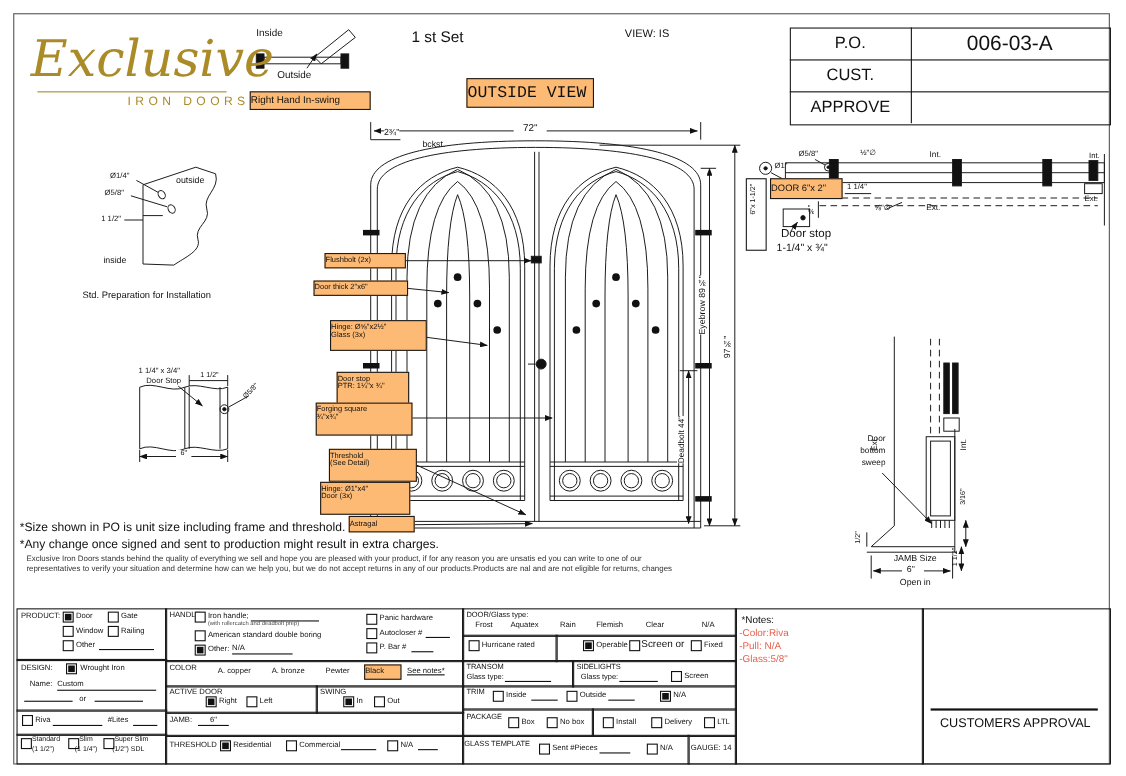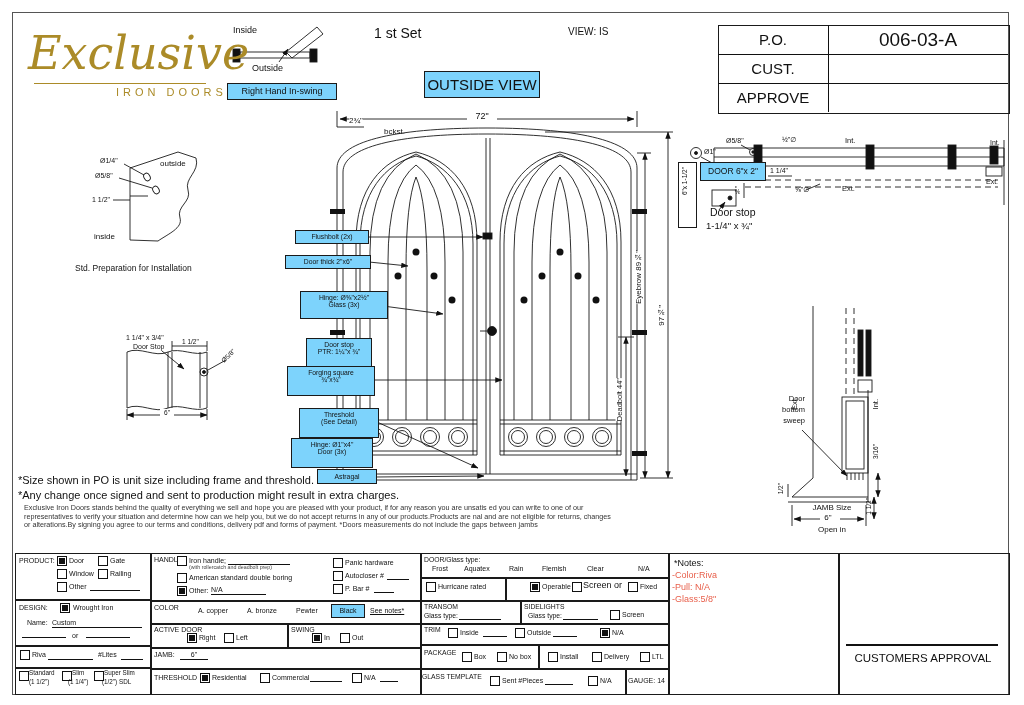--- a/index.html
+++ b/index.html
@@ -2,21 +2,21 @@
 <html><head>
 <meta charset="utf-8">
 <style>
   html,body{margin:0;padding:0;background:#fff;font-family:"Liberation Sans",sans-serif;color:#111;}
   #sheet{position:relative;width:1024px;height:705px;background:#fff;overflow:hidden;}
   #frame{position:absolute;left:12px;top:12px;width:995px;height:681px;border:1px solid #555;}
   .t{position:absolute;white-space:nowrap;line-height:1.12;}
   .c{text-align:center;}
   .ln{position:absolute;background:#111;}
   .cell{position:absolute;border:1px solid #1a1a1a;}
-  .box{position:absolute;border:1px solid #1a1a1a;background:#7dd3fc;text-align:center;}
+  .box{position:absolute;border:1px solid #1a1a1a;background:#fdba74;}
   .cb{position:absolute;width:8px;height:8px;border:1px solid #111;background:#fff;}
   .cb.on::after{content:"";position:absolute;left:1px;top:1px;right:1px;bottom:1px;background:#111;}
   .ul{position:absolute;border-bottom:1px solid #111;height:1px;}
   .uval{border-bottom:1px solid #111;display:inline-block;}
   .vt{position:absolute;writing-mode:vertical-rl;transform:rotate(180deg);white-space:nowrap;line-height:1;}
   .gold{color:#ab8b28;}
   .red{color:#e8604c;}
   svg.art{position:absolute;left:0;top:0;pointer-events:none;}
 </style>
 </head>
@@ -237,21 +237,21 @@
   <div class="t gold" style="left:28px;top:28px;font-family:'DejaVu Serif',serif;font-style:italic;font-size:46px;">Exclusive</div>
   <div class="ln" style="left:34px;top:83px;width:172px;height:1px;background:#ab8b28;"></div>
   <div class="t gold" style="left:116px;top:86px;font-size:11px;letter-spacing:4px;">IRON DOORS</div>
 
   <div class="t" style="left:233px;top:25px;font-size:9px;">Inside</div>
   <div class="t" style="left:252px;top:63px;font-size:9px;">Outside</div>
   <div class="box" style="left:227px;top:83px;width:108px;height:15px;font-size:9px;line-height:15px;"><span>Right Hand In-swing</span></div>
 
   <div class="t" style="left:374px;top:26px;font-size:14px;">1 st Set</div>
   <div class="t" style="left:568px;top:26px;font-size:10px;">VIEW: IS</div>
-  <div class="box" style="left:424px;top:71px;width:114px;height:25px;border-width:1.5px;font-size:15px;line-height:25px;"><span>OUTSIDE VIEW</span></div>
+  <div class="box" style="left:424px;top:71px;width:114px;height:25px;border-width:1.5px;font-size:15px;line-height:25px;font-family:Liberation Mono, monospace;"><span>OUTSIDE VIEW</span></div>
 
   <div class="cell" style="left:718px;top:25px;width:290px;height:87px;border-width:1.5px;"></div>
   <div class="ln" style="left:718px;top:54px;width:290px;height:1px;"></div>
   <div class="ln" style="left:718px;top:83px;width:290px;height:1px;"></div>
   <div class="ln" style="left:828px;top:25px;width:1px;height:87px;"></div>
   <div class="t c" style="left:718px;top:32px;width:110px;font-size:15px;">P.O.</div>
   <div class="t c" style="left:828px;top:29px;width:180px;font-size:19px;">006-03-A</div>
   <div class="t c" style="left:718px;top:61px;width:110px;font-size:15px;">CUST.</div>
   <div class="t c" style="left:828px;top:61px;width:180px;font-size:15px;"></div>
   <div class="t c" style="left:718px;top:90px;width:110px;font-size:15px;">APPROVE</div>
@@ -329,21 +329,20 @@
   <div class="vt" style="left:866px;top:498px;font-size:6.5px;">1 1/2"</div>
   <div class="vt" style="left:778px;top:483px;font-size:6.5px;">1/2"</div>
   <div class="t c" style="left:800px;top:504px;width:64px;font-size:8px;">JAMB Size</div>
   <div class="t c" style="left:818px;top:514px;width:20px;font-size:8px;">6"</div>
   <div class="t c" style="left:800px;top:526px;width:64px;font-size:8px;">Open in</div>
 
   <div class="t" style="left:18px;top:474px;font-size:11px;">*Size shown in PO is unit size including frame and threshold.</div>
   <div class="t" style="left:18px;top:489px;font-size:11px;text-align:right;">*Any change once signed and sent to production might result in extra charges.</div>
   <div class="t" style="left:24px;top:504px;font-size:7.2px;color:#333;">Exclusive Iron Doors stands behind the quality of everything we sell and hope you are pleased with your product, if for any reason you are unsatis ed you can write to one of our</div>
   <div class="t" style="left:24px;top:512.5px;font-size:7.2px;color:#333;">representatives to verify your situation and determine how can we help you, but we do not accept returns in any of our products.Products are nal and are not eligible for returns, changes</div>
-  <div class="t" style="left:24px;top:521px;font-size:7.2px;color:#333;">or alterations.By signing you agree to our terms and conditions, delivery pdf and forms of payment. *Doors measurements do not include the gaps between jambs</div>
 
   <div class="cell" style="left:15px;top:553px;width:135px;height:46px;"></div>
   <div class="cell" style="left:15px;top:599px;width:135px;height:46px;"></div>
   <div class="cell" style="left:15px;top:645px;width:135px;height:22px;"></div>
   <div class="cell" style="left:15px;top:667px;width:135px;height:26px;"></div>
   <div class="cell" style="left:150px;top:553px;width:270px;height:47px;"></div>
   <div class="cell" style="left:150px;top:600px;width:270px;height:23px;"></div>
   <div class="cell" style="left:150px;top:623px;width:137px;height:24px;"></div>
   <div class="cell" style="left:287px;top:623px;width:133px;height:24px;"></div>
   <div class="cell" style="left:150px;top:647px;width:270px;height:21px;"></div>

